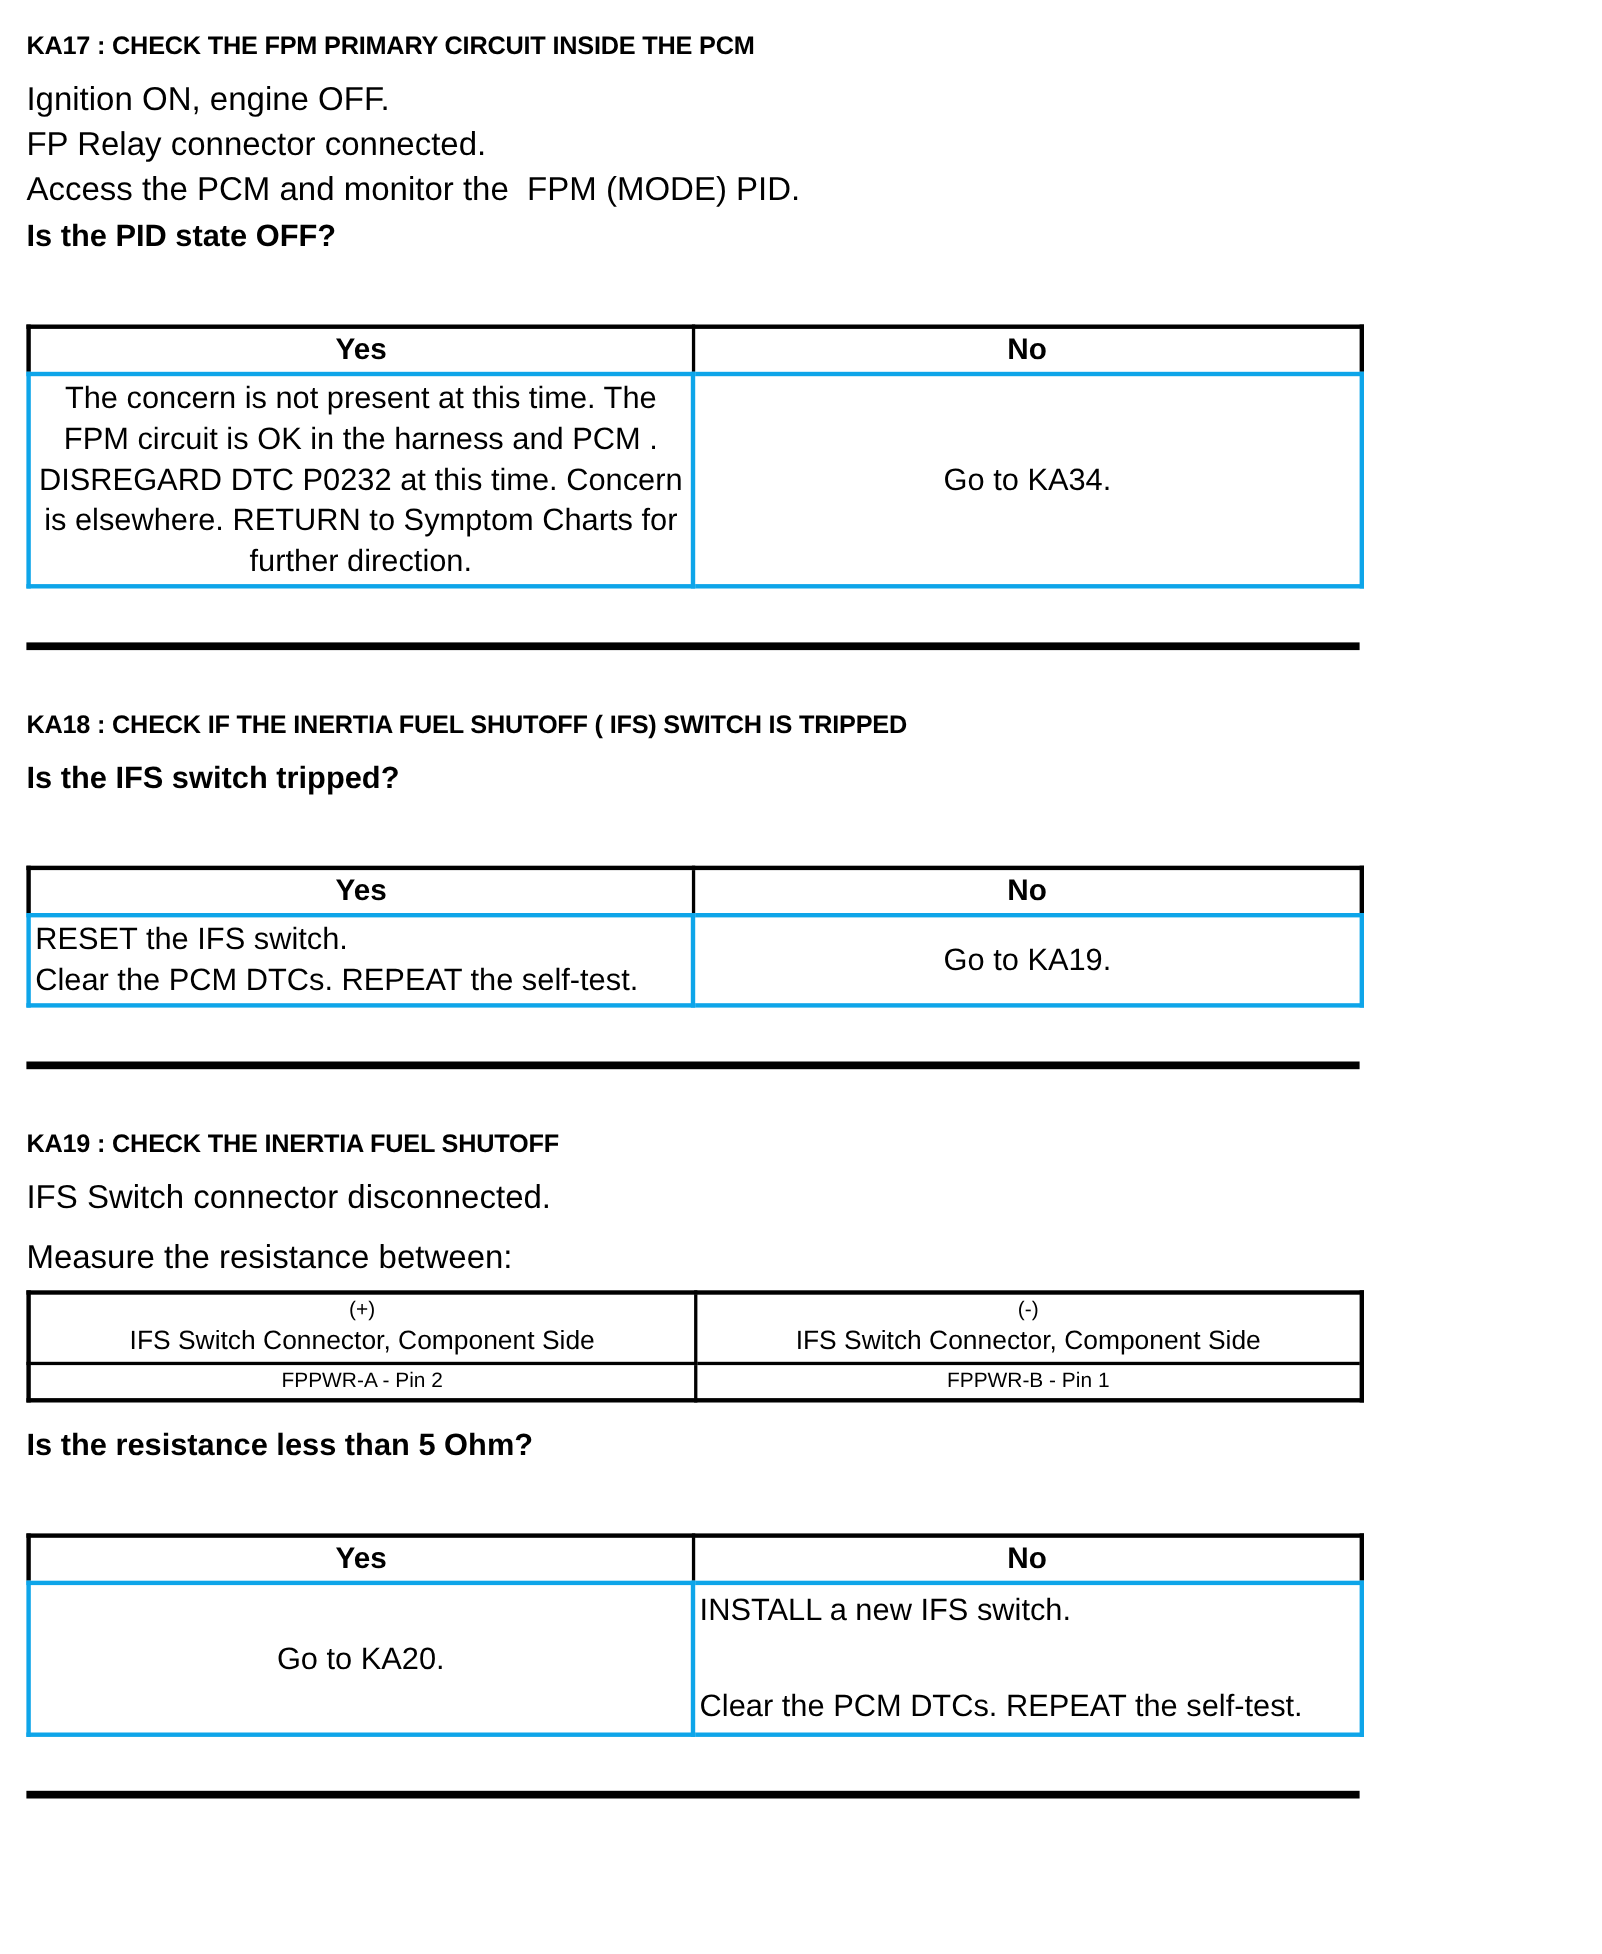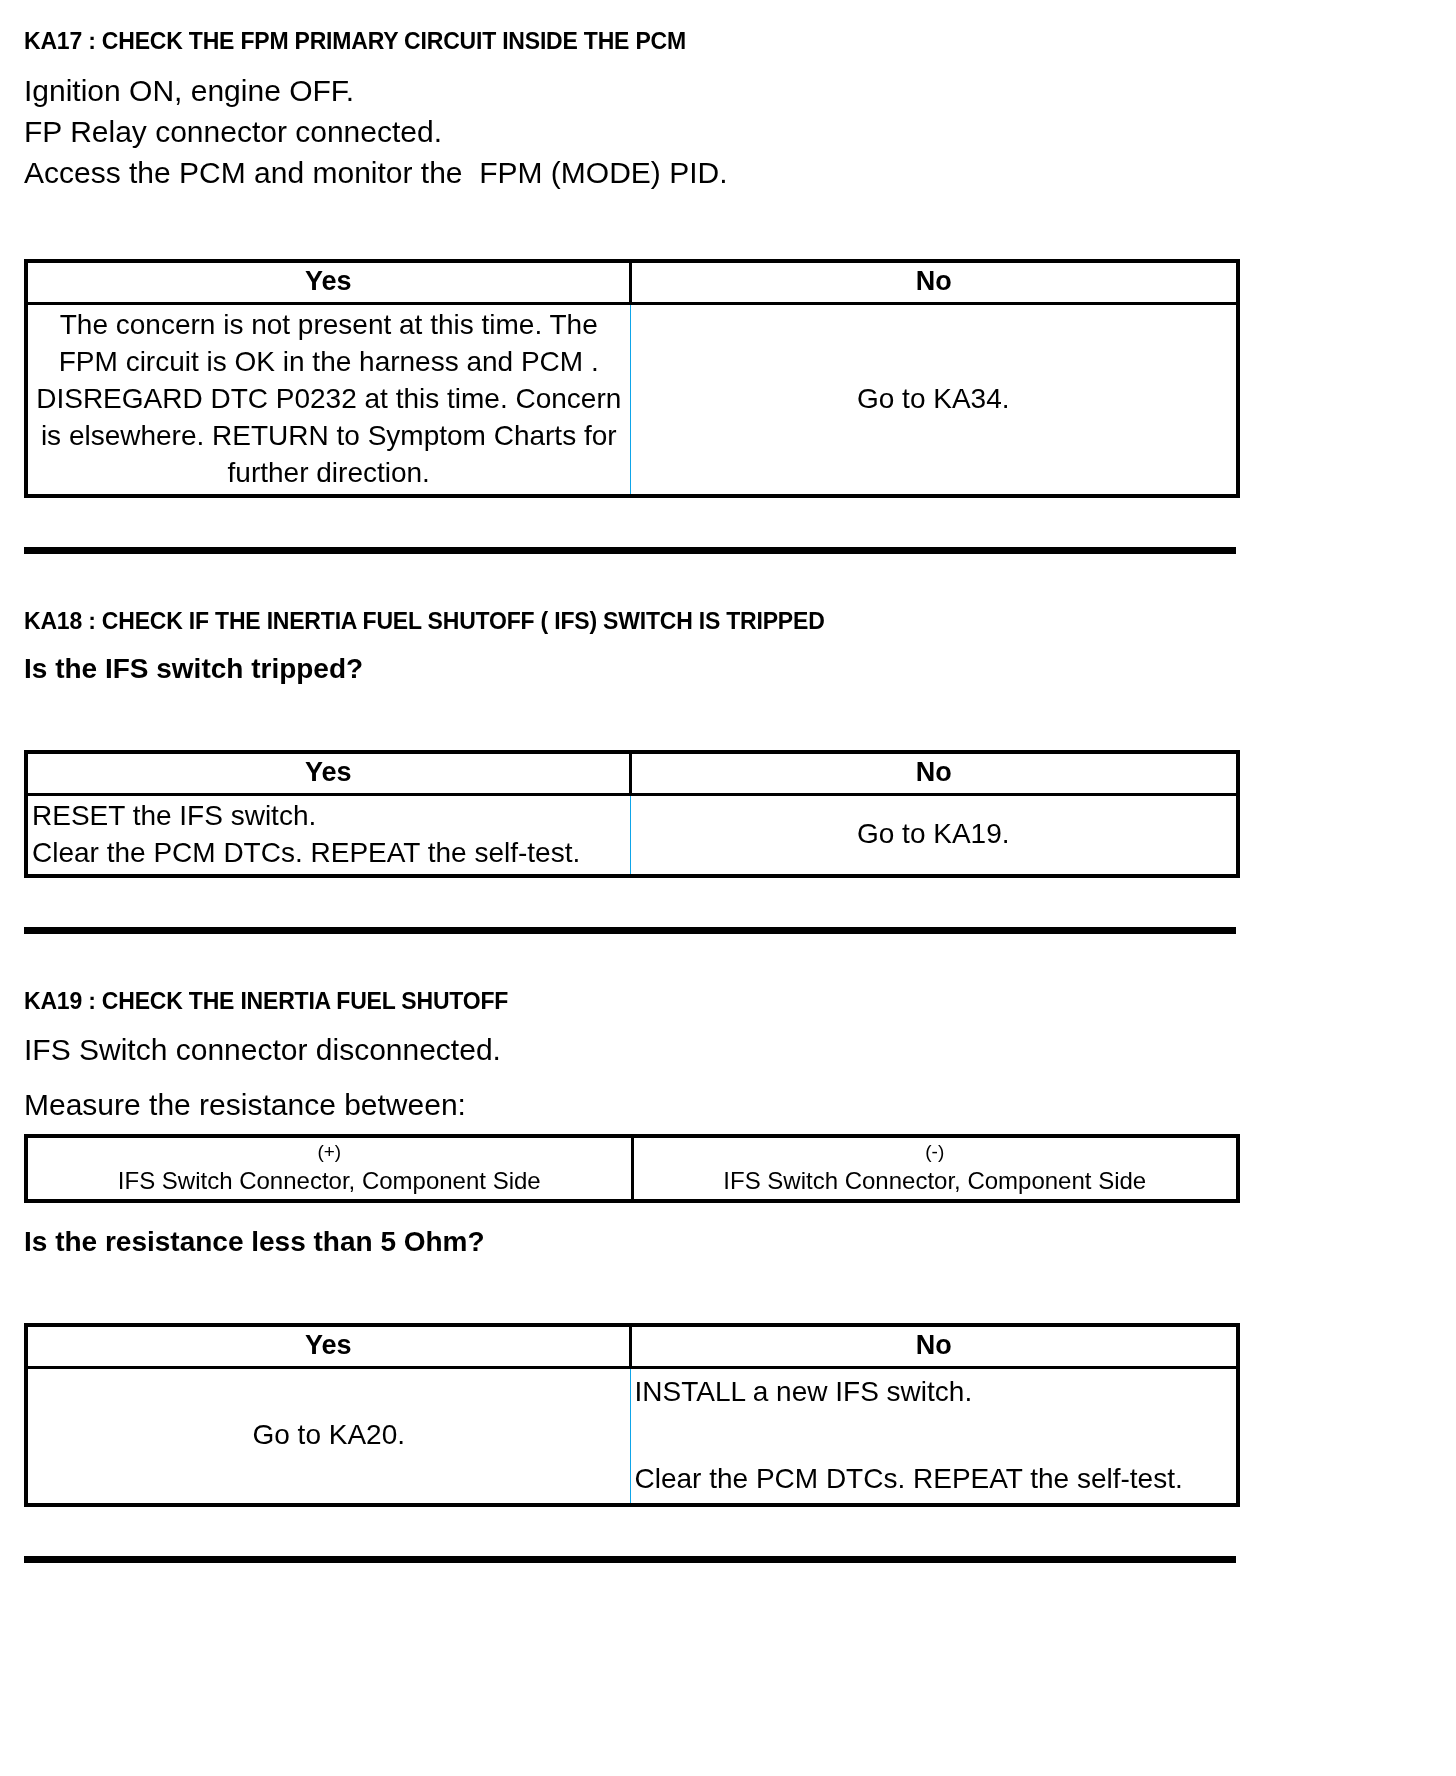--- a/index.html
+++ b/index.html
@@ -51,21 +51,21 @@
   .yn-table col.c2 { width: 608px; }
   .yn-table th {
     border: 3px solid #000;
     font-size: 27px;
     font-weight: bold;
     text-align: center;
     padding: 3px 0 5px 0;
     line-height: 1.15;
   }
   .yn-table td {
-    border: 1px solid #0ea5e9;
+    border: 4px solid #0ea5e9;
     font-size: 28px;
     font-weight: normal;
     line-height: 1.32;
     padding: 2px 4px;
     vertical-align: middle;
   }
   .cell-center { text-align: center; }
   .cell-left { text-align: left; }
   .cell-top { vertical-align: top; }
   .pin-table {
@@ -107,20 +107,21 @@
 <div class="page">
 
   <div class="sec-block">
     <div style="height:28px"></div>
     <div class="step-heading">KA17 : CHECK THE FPM PRIMARY CIRCUIT INSIDE THE PCM</div>
     <div style="height:14px"></div>
     <div class="body-line">Ignition ON, engine OFF.</div>
     <div class="body-line">FP Relay connector connected.</div>
     <div class="body-line">Access the PCM and monitor the  FPM (MODE) PID.</div>
     <div style="height:4px"></div>
+    <div class="question">Is the PID state OFF?</div>
 
     <div style="height:62px"></div>
 
     <table class="yn-table">
       <colgroup>
           <col class="c1">
           <col class="c2">
         </colgroup>
       <tbody>
           <tr>
@@ -186,20 +187,24 @@
           <tr>
         <td>
           <span class="pin-sign">(+)</span>
           <span class="pin-sub">IFS Switch Connector, Component Side</span>
         </td>
         <td>
           <span class="pin-sign">(-)</span>
           <span class="pin-sub">IFS Switch Connector, Component Side</span>
         </td>
       </tr>
+      <tr>
+        <td>FPPWR-A - Pin 2</td>
+        <td>FPPWR-B - Pin 1</td>
+      </tr>
     </tbody>
       </table>
 
     <div style="height:21px"></div>
     <div class="question">Is the resistance less than 5 Ohm?</div>
 
     <div style="height:62px"></div>
 
     <table class="yn-table">
       <colgroup>

